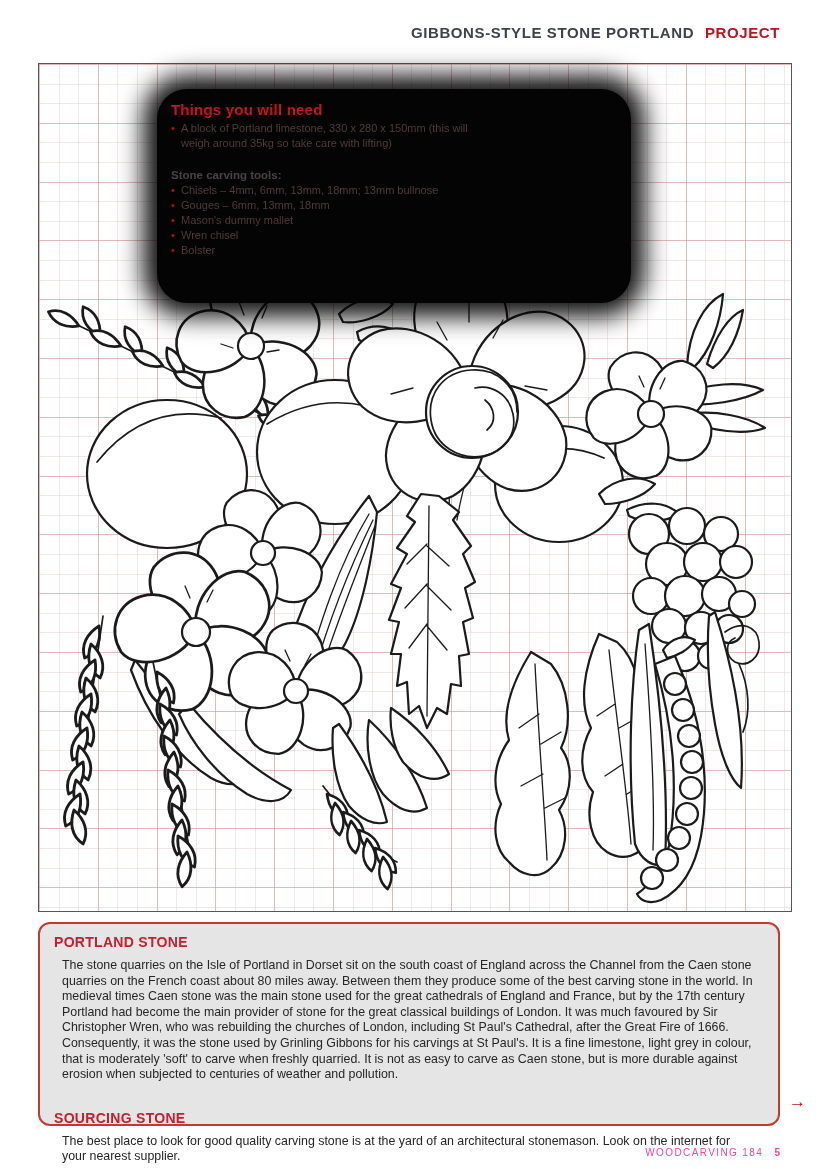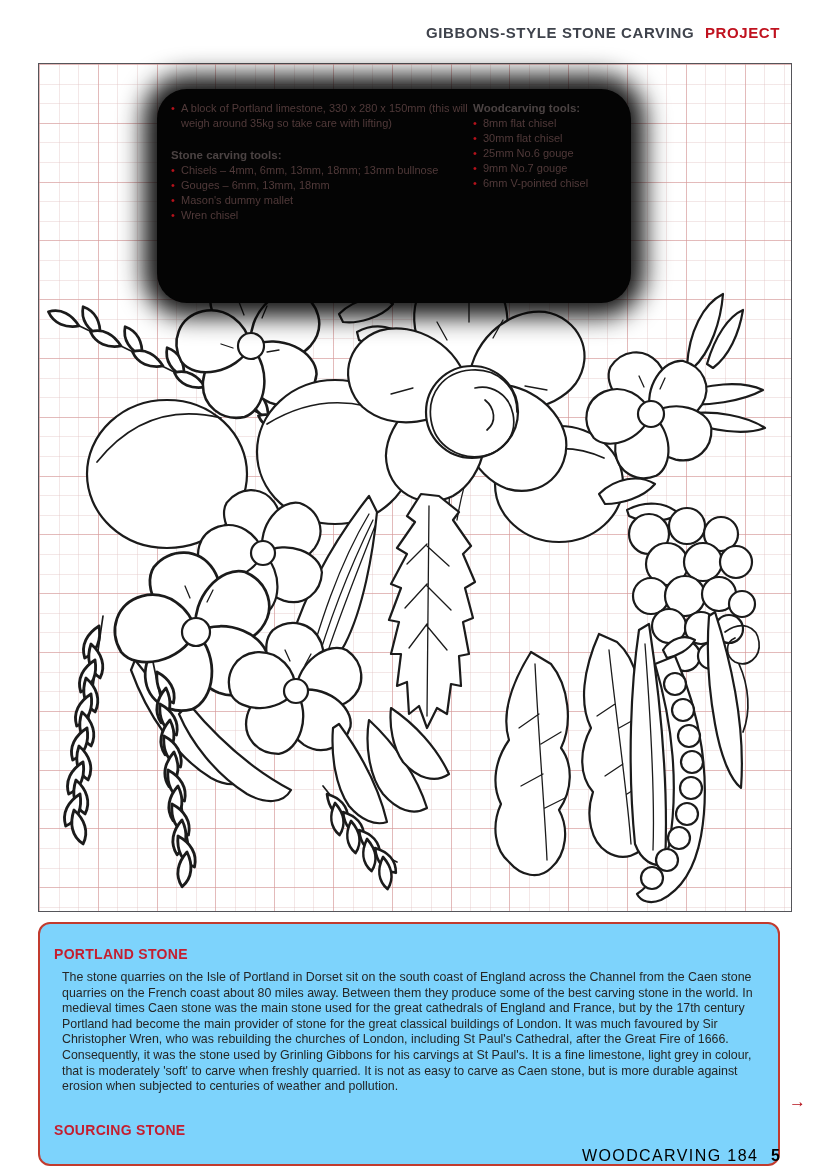--- a/index.html
+++ b/index.html
@@ -31,48 +31,48 @@
   .col-l{width:302px;flex:none;}
   .col-r{flex:1;}
   .tlabel{font-size:11.5px;font-weight:bold;color:#4b4343;line-height:15px;}
   .things ul{list-style:none;margin:0;padding:0;}
   .things li{position:relative;padding-left:10px;font-size:11px;line-height:15px;
              color:#513a3a;}
   .things li::before{content:"\2022";position:absolute;left:0;top:0;color:#b5121b;}
   .gap{height:17px;}
 
   
-  .info{position:absolute;left:38px;top:922px;width:742px;height:244px;box-sizing:border-box;
-        background:#7dd3fc;border:2px solid #c23b2e;border-radius:12px;
-        padding:22px 16px 10px 14px;}
+  .info{position:absolute;left:38px;top:922px;width:742px;height:204px;box-sizing:border-box;
+        background:#e5e5e5;border:2px solid #c23b2e;border-radius:12px;
+        padding:10px 16px 10px 14px;}
   .info h3{margin:0 0 2px 0;font-size:14px;color:#c41e2f;letter-spacing:.3px;}
   .info h3.second{margin-top:27px;}
   .info p{margin:8px;font-size:12.4px;line-height:15.6px;color:#262626;}
 
   .next-arrow{position:absolute;left:789px;top:1092px;font-size:17px;color:#b5121b;
               font-weight:bold;}
 
   
-  .ftr{position:absolute;top:1147px;right:47px;font-size:16px;letter-spacing:1.4px;
-       color:#000000;}
+  .ftr{position:absolute;top:1147px;right:47px;font-size:10px;letter-spacing:1.4px;
+       color:#ec4899;}
   .ftr .pg{font-weight:bold;margin-left:7px;letter-spacing:0;}
 
   
   .art path,.art ellipse,.art circle{stroke:#1b1b1b;stroke-width:2.2;fill:#ffffff;
        stroke-linecap:round;stroke-linejoin:round;}
   .art .ln{fill:none;stroke-width:1.7;}
   .art .thin{fill:none;stroke-width:1.3;}
 </style>
 </head>
 <body>
 
 <div class="page">
 
   <div class="hdr">
-    <span>GIBBONS-STYLE STONE CARVING</span>
+    <span>GIBBONS-STYLE STONE PORTLAND</span>
     <span class="badge">PROJECT</span>
   </div>
 
   <div class="draw">
 
     <svg class="art" viewBox="0 0 752 847" width="752" height="847">
       <defs>
         <g id="leaflet">
             <path d="M0,0 C-6,9 -7,19 0,27 C7,19 6,9 0,0 Z"></path>
           </g>
@@ -264,52 +264,45 @@
         <circle cx="648" cy="750" r="11"></circle>
       <circle cx="640" cy="774" r="11"></circle>
         <circle cx="628" cy="796" r="11"></circle>
       <circle cx="613" cy="814" r="11"></circle>
 
       <path class="ln" d="M686,568 C702,556 718,562 720,578 C722,594 708,604 696,598 C686,592 686,578 696,574"></path>
       <path class="ln" d="M700,600 C710,622 712,648 704,668"></path>
     </svg>
 
     <div class="things">
+      <h2>Things you will need</h2>
       <div class="cols">
         <div class="col-l">
           <ul>
             <li>A block of Portland limestone, 330 x 280 x 150mm (this will weigh around 35kg so take care with lifting)</li>
           </ul>
           <div class="gap"></div>
           <div class="tlabel">Stone carving tools:</div>
           <ul>
             <li>Chisels – 4mm, 6mm, 13mm, 18mm; 13mm bullnose</li>
             <li>Gouges – 6mm, 13mm, 18mm</li>
             <li>Mason's dummy mallet</li>
             <li>Wren chisel</li>
-          </ul>
-        </div>
-        <div class="col-r">
-          <div class="tlabel">Woodcarving tools:</div>
-          <ul>
-            <li>8mm flat chisel</li>
-            <li>30mm flat chisel</li>
-            <li>25mm No.6 gouge</li>
-            <li>9mm No.7 gouge</li>
-            <li>6mm V-pointed chisel</li>
+            <li>Bolster</li>
           </ul>
         </div>
       </div>
     </div>
   </div>
 
   <div class="info">
     <h3>PORTLAND STONE</h3>
     <p>The stone quarries on the Isle of Portland in Dorset sit on the south coast of England across the Channel from the Caen stone quarries on the French coast about 80 miles away. Between them they produce some of the best carving stone in the world. In medieval times Caen stone was the main stone used for the great cathedrals of England and France, but by the 17th century Portland had become the main provider of stone for the great classical buildings of London. It was much favoured by Sir Christopher Wren, who was rebuilding the churches of London, including St Paul's Cathedral, after the Great Fire of 1666. Consequently, it was the stone used by Grinling Gibbons for his carvings at St Paul's. It is a fine limestone, light grey in colour, that is moderately 'soft' to carve when freshly quarried. It is not as easy to carve as Caen stone, but is more durable against erosion when subjected to centuries of weather and pollution.</p>
     <h3 class="second">SOURCING STONE</h3>
+    <p>The best place to look for good quality carving stone is at the yard of an architectural stonemason. Look on the internet for your nearest supplier.</p>
   </div>
 
   <div class="next-arrow">→</div>
 
   <div class="ftr">
     <span>WOODCARVING 184</span>
     <span class="pg">5</span>
   </div>
 
 </div>

